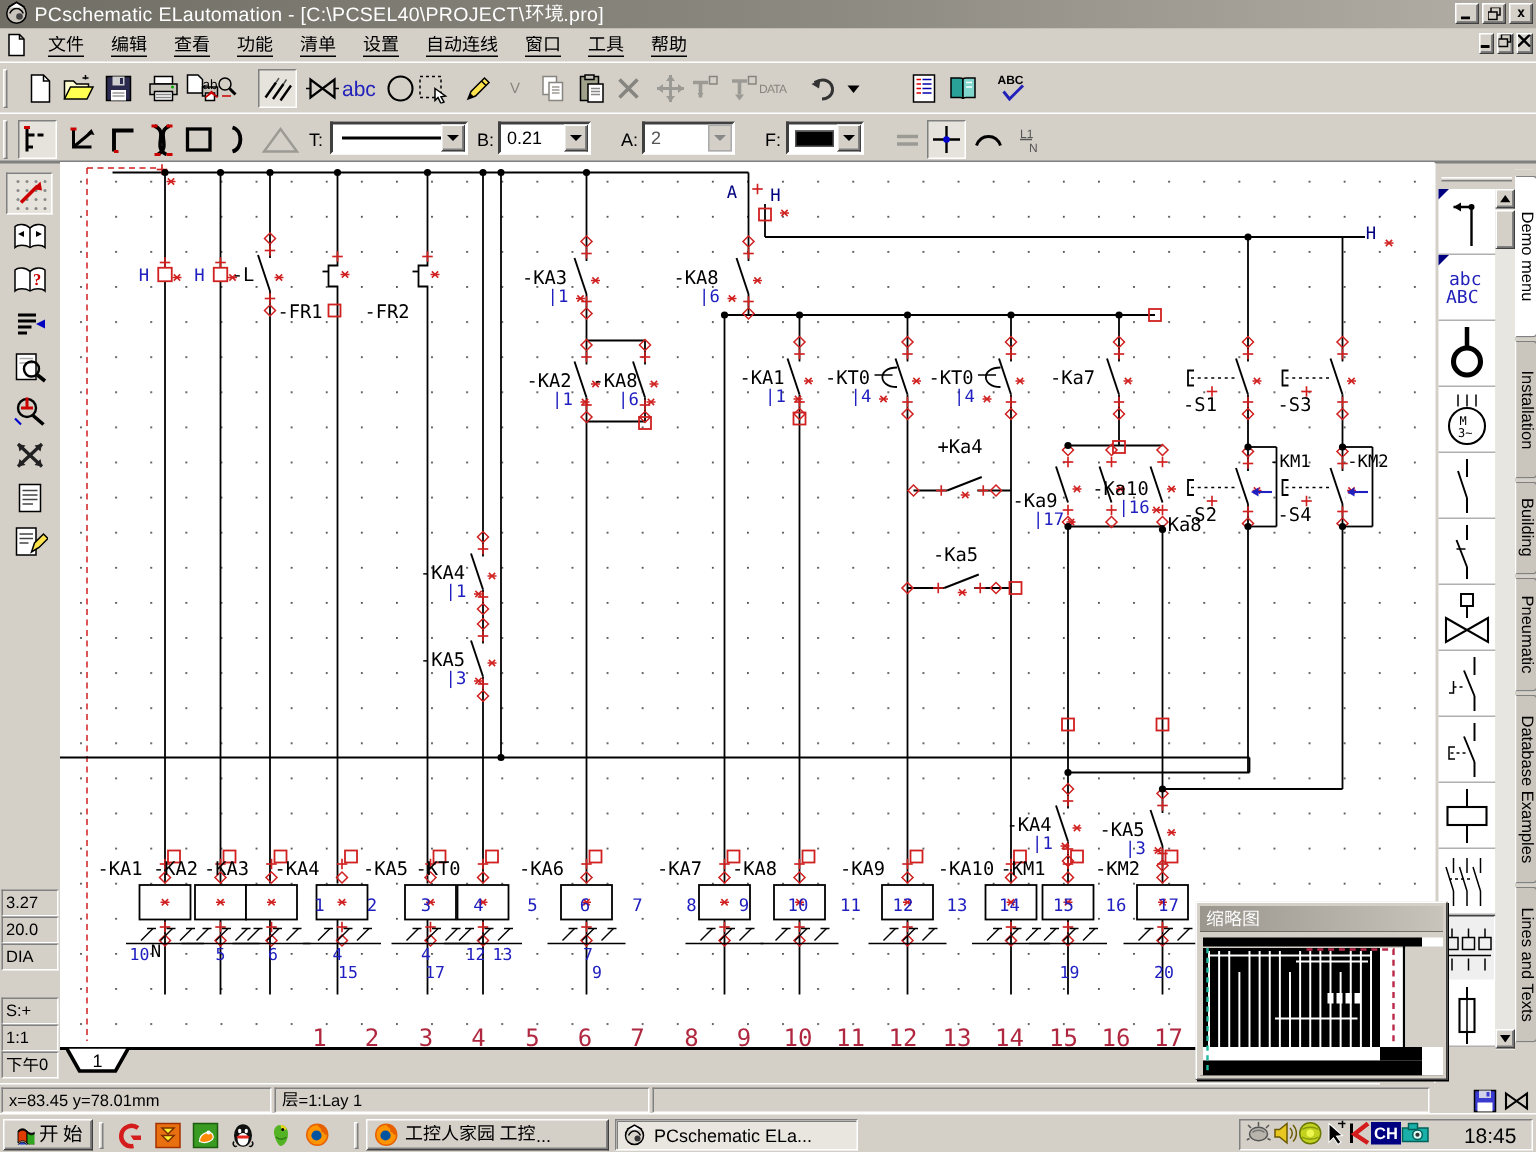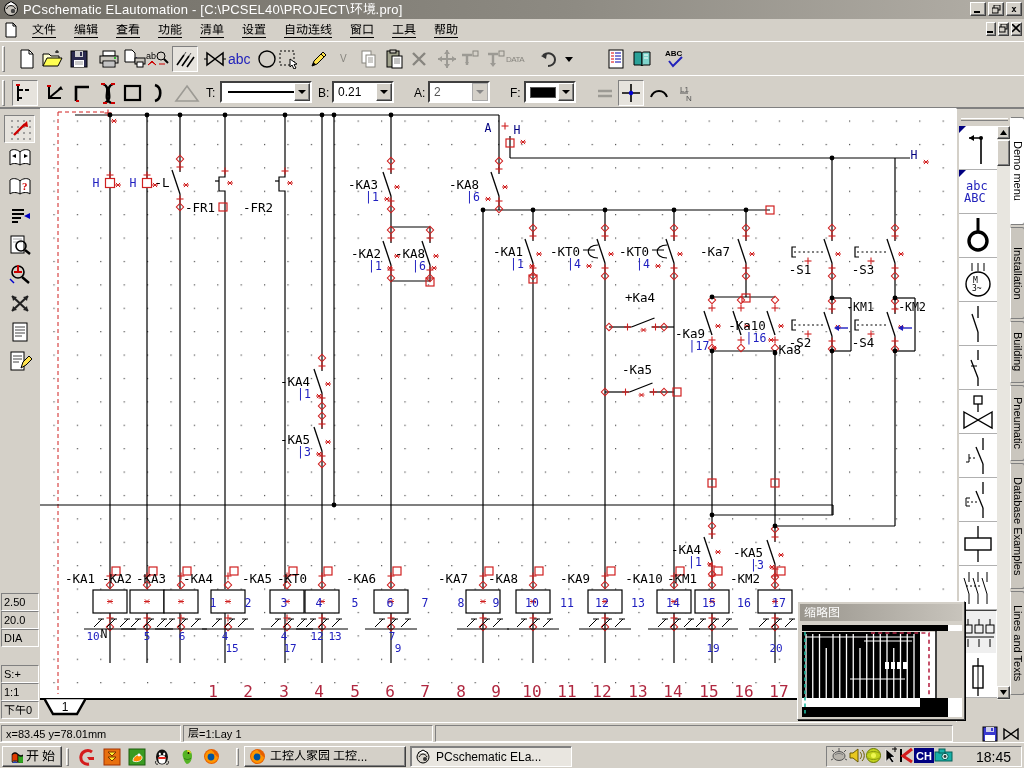--- a/index.html
+++ b/index.html
@@ -190,21 +190,21 @@
         </svg>
       </div>
       <div class="tbtn" style="left: 122px;">
         <svg width="24" height="20">
           <path d="M2 1h7l3 3v9H2z" fill="#fff" stroke="#000"></path>
           <path d="M13 8l4 3-4 3z" fill="#000080"></path>
           <rect x="12" y="9" width="10" height="6" fill="#c8c5bd" stroke="#000"></rect>
           <rect x="14" y="13" width="6" height="5" fill="#fff" stroke="#000"></rect>
         </svg>
       </div>
-      <div class="tbtn" style="left: 144px; text-decoration: underline;">
+      <div class="tbtn" style="left: 133px; text-decoration: underline;">
         <svg width="24" height="20">
           <text x="1" y="10" font-size="9" font-family="Liberation Sans" fill="#000">ab</text>
           <path d="M3 16l4-4 4 4-4-3z" fill="#c00" stroke="#c00"></path>
           <circle cx="16" cy="7" r="4" fill="none" stroke="#000"></circle>
           <path d="M19 10l4 4" stroke="#000" stroke-width="2"></path>
           <path d="M14 15h6" stroke="#c00"></path>
         </svg>
       </div>
       <div class="tbtn pressed" style="left: 172px;">
         <svg width="22" height="20">
@@ -500,21 +500,21 @@
       </div>
       <div class="ltbtn" style="top: 238px;">
         <svg width="24" height="22">
           <rect x="3" y="2" width="13" height="18" fill="#fff" stroke="#000"></rect>
           <path d="M5 6h9M5 9h9M5 12h6" stroke="#444"></path>
           <path d="M13 18l2-6 6-6 3 3-6 6z" fill="#ffe34d" stroke="#000"></path>
         </svg>
       </div>
     </div>
     <div id="statcells">
-      <div class="statcell cjk" style="top: 484px;">2.50</div>
+      <div class="statcell cjk" style="top: 484px;">3.27</div>
       <div class="statcell cjk" style="top: 502px;">20.0</div>
       <div class="statcell cjk" style="top: 520px;">DIA</div>
       <div class="statcell cjk" style="top: 558px;">A4</div>
       <div class="statcell cjk" style="top: 556px;">S:+</div>
       <div class="statcell cjk" style="top: 574px;">1:1</div>
       <div class="statcell cjk" style="top: 592px;"><svg viewBox="0 0 1000 1000">
           <path d="M55 34V109H441V879H520V349C635 411 769 494 839 550L892 482C812 421 653 331 534 273L520 289V109H946V34Z"></path>
         </svg><svg viewBox="0 0 1000 1000">
           <path d="M54 419V495H462V881H539V495H947V419H539V168H871V94H288C304 56 319 16 332 -24L254 -43C213 94 142 227 56 311C75 321 109 344 124 357C170 306 214 241 252 168H462V419Z"></path>
         </svg> 0</div>

